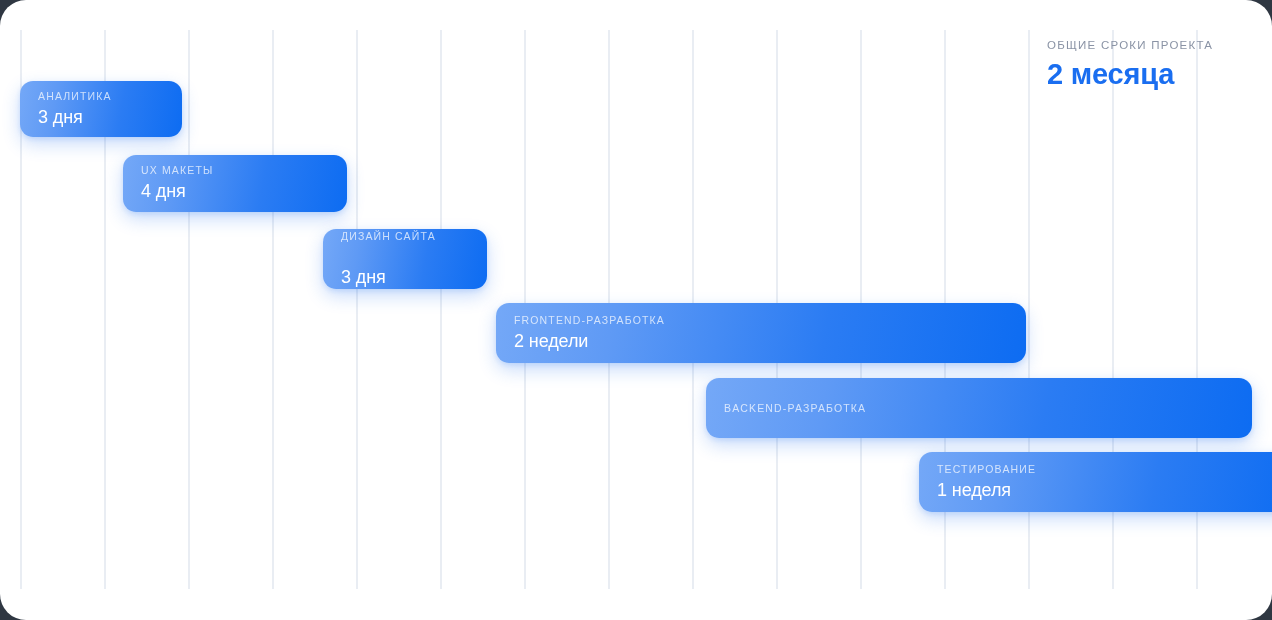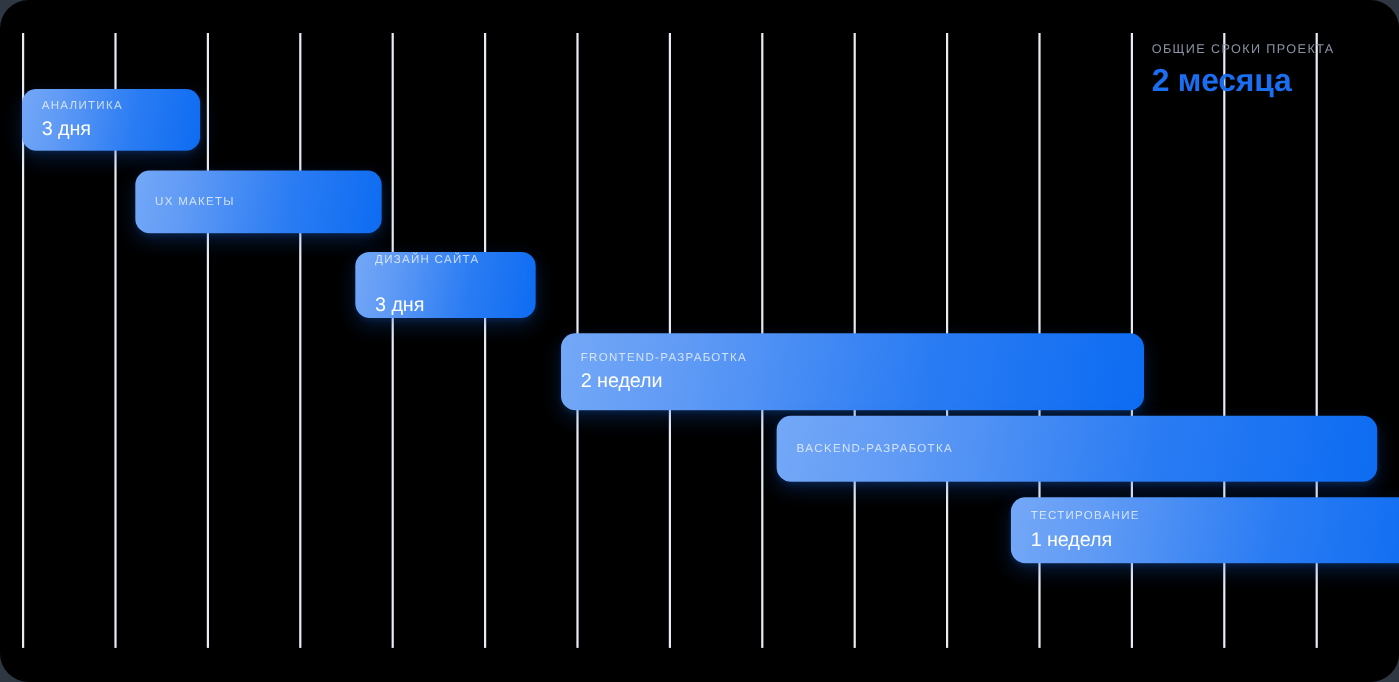--- a/index.html
+++ b/index.html
@@ -16,21 +16,21 @@
     -webkit-font-smoothing: antialiased;
   }
 
   
   #gantt-card {
     position: absolute;
     left: 0;
     top: 0;
     width: 1272px;
     height: 620px;
-    background: #000000;
+    background: #ffffff;
     border-radius: 26px;
     overflow: hidden;
   }
 
   
   #grid-layer {
     position: absolute;
     left: 0;
     top: 0;
     width: 1272px;
@@ -131,26 +131,27 @@
     <div id="summary-value">2 месяца</div>
   </div>
 
   <div id="bars-layer">
       <div class="bar" style="left: 20px; top: 81px; width: 162px; height: 56px;">
         <div class="bar-task">АНАЛИТИКА</div>
         <div class="bar-duration">3 дня</div>
       </div>
       <div class="bar" style="left: 123px; top: 155px; width: 224px; height: 57px;">
         <div class="bar-task">UX МАКЕТЫ</div>
+        <div class="bar-duration">4 дня</div>
       </div>
       <div class="bar" style="left: 323px; top: 229px; width: 164px; height: 60px; gap: 20px;">
         <div class="bar-task">ДИЗАЙН САЙТА</div>
         <div class="bar-duration">3 дня</div>
       </div>
-      <div class="bar" style="left: 510px; top: 303px; width: 530px; height: 70px;">
+      <div class="bar" style="left: 496px; top: 303px; width: 530px; height: 60px;">
         <div class="bar-task">FRONTEND-РАЗРАБОТКА</div>
         <div class="bar-duration">2 недели</div>
       </div>
       <div class="bar" style="left: 706px; top: 378px; width: 546px; height: 60px; gap: 23px;">
         <div class="bar-task">BACKEND-РАЗРАБОТКА</div>
       </div>
       <div class="bar" style="left: 919px; top: 452px; width: 380px; height: 60px;">
         <div class="bar-task">ТЕСТИРОВАНИЕ</div>
         <div class="bar-duration">1 неделя</div>
       </div>

